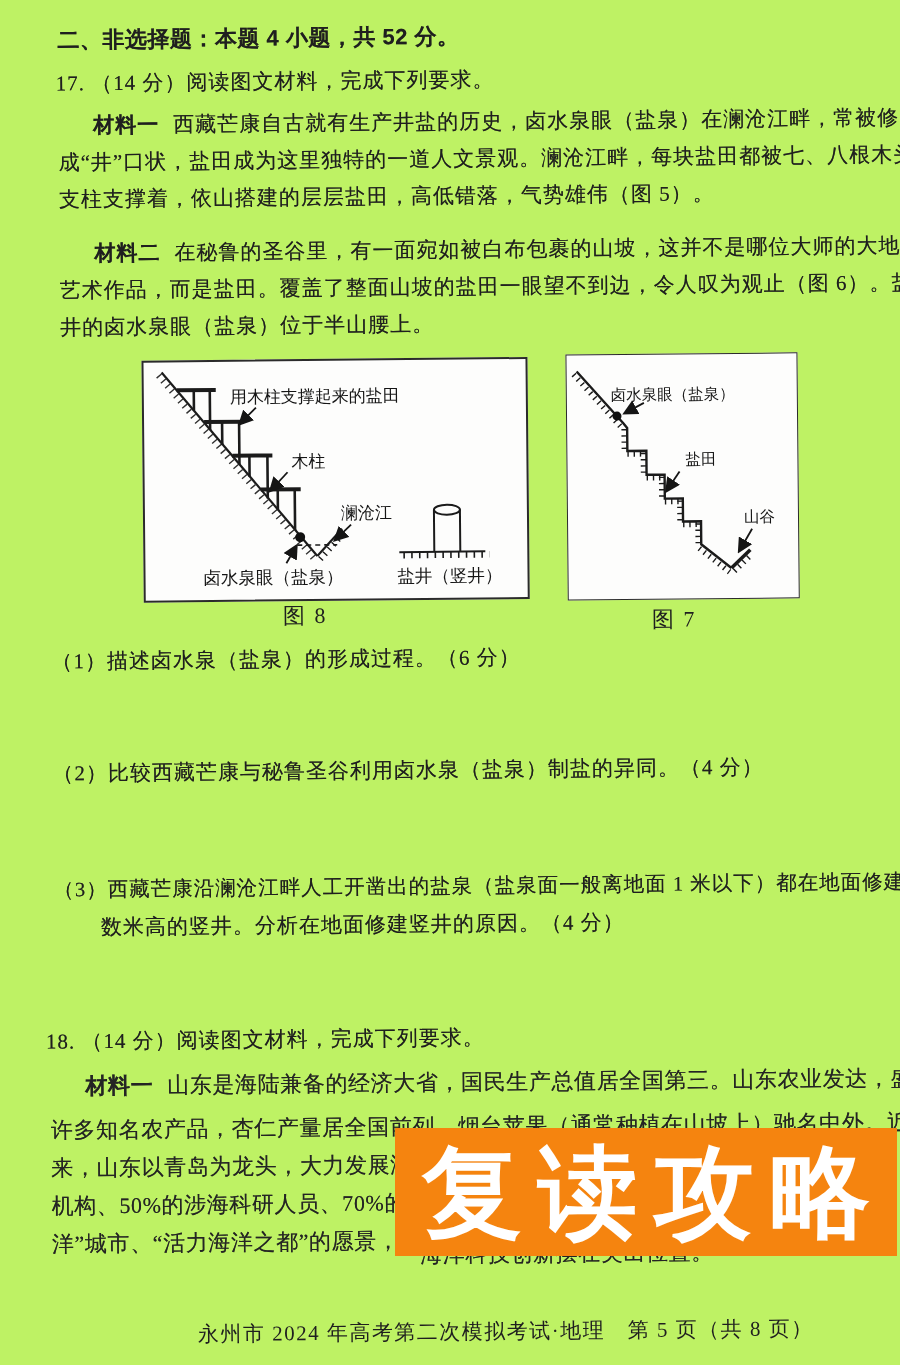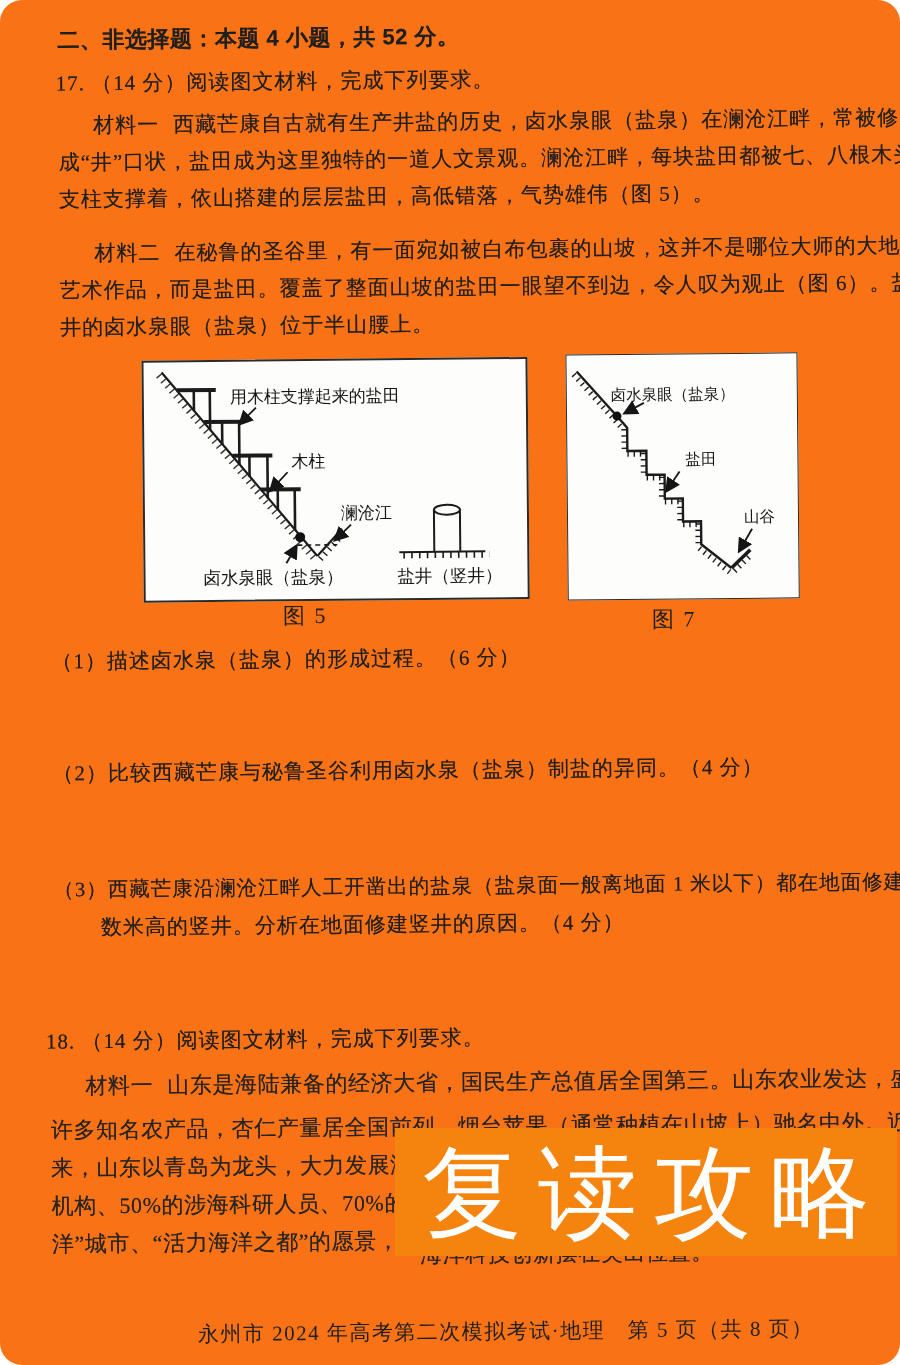--- a/index.html
+++ b/index.html
@@ -1,29 +1,29 @@
 <!DOCTYPE html>
 <html><head>
 <meta charset="utf-8">
 <style>
   html,body{margin:0;padding:0;}
-  #page{position:relative;width:900px;height:1365px;background:#f97316;overflow:hidden;
-        font-family:"Liberation Serif",serif;color:#1f1f1f;border-radius:22px;}
+  #page{position:relative;width:900px;height:1365px;background:#bef264;overflow:hidden;
+        font-family:"Liberation Serif",serif;color:#1f1f1f;}
   #content{position:absolute;left:0;top:0;width:900px;height:1365px;
            transform:rotate(-0.55deg);transform-origin:0 0;}
   .line{position:absolute;white-space:nowrap;font-size:21px;letter-spacing:1px;
         color:#1f1f1f;text-shadow:0 0 .5px rgba(20,20,20,.6);}
   .hei{font-family:"Liberation Sans",sans-serif;font-weight:bold;}
   .kai{font-size:22px;letter-spacing:0.6px;color:#242424;}
-  .mlabel{font-family:"Liberation Sans",sans-serif;font-weight:normal;margin-right:14px;}
+  .mlabel{font-family:"Liberation Sans",sans-serif;font-weight:bold;margin-right:14px;}
   .figbox{position:absolute;background:#fdfdfc;border:2px solid #2b2b2b;}
   .caption{position:absolute;font-size:22px;letter-spacing:2px;}
   svg text{font-family:"Liberation Serif",serif;fill:#151515;}
   #watermark{position:absolute;display:flex;align-items:center;justify-content:center;
-             z-index:10;font-family:"Liberation Sans",sans-serif;font-weight:400;
+             z-index:10;font-family:"Liberation Sans",sans-serif;font-weight:700;
              color:#ffffff;font-size:100px;letter-spacing:16px;line-height:1;
              text-indent:16px;}
   #footer{position:absolute;font-size:21px;letter-spacing:1.5px;}
 </style>
 </head>
 <body>
 
 <div id="page">
   <div id="content">
 
@@ -80,21 +80,21 @@
           <ellipse cx="302" cy="150" rx="13" ry="5" stroke-width="2"></ellipse>
           <path d="M289,150 L289,192 M315,150 L315,192" stroke-width="2"></path>
         </g>
         <text x="86" y="41" font-size="17">用木柱支撑起来的盐田</text>
         <text x="147" y="106" font-size="17">木柱</text>
         <text x="196" y="158" font-size="17">澜沧江</text>
         <text x="58" y="222" font-size="17.5">卤水泉眼（盐泉）</text>
         <text x="252" y="222" font-size="17.5">盐井（竖井）</text>
       </svg>
     </div>
-    <div class="caption" style="left:277px;top:604px;">图 5</div>
+    <div class="caption" style="left:277px;top:604px;">图 8</div>
 
     <div class="figbox" style="left:562px;top:360px;width:230px;height:244px;border-width:1.5px;">
       <svg width="230" height="244" viewBox="0 0 230 244">
         <defs>
           <marker id="ah6" viewBox="0 0 10 10" refX="8" refY="5" markerWidth="8.5" markerHeight="8.5" orient="auto">
             <path d="M0,0 L10,5 L0,10 z" fill="#151515"></path>
           </marker>
         </defs>
         <g stroke="#1b1b1b" fill="none">
           <path d="M10,16 L56,68 L60,73 L60,96 L79,96 L79,120 L97,120 L97,144 L115,144 L115,167 L133,167 L133,190 L163,214" stroke-width="2.4"></path>

